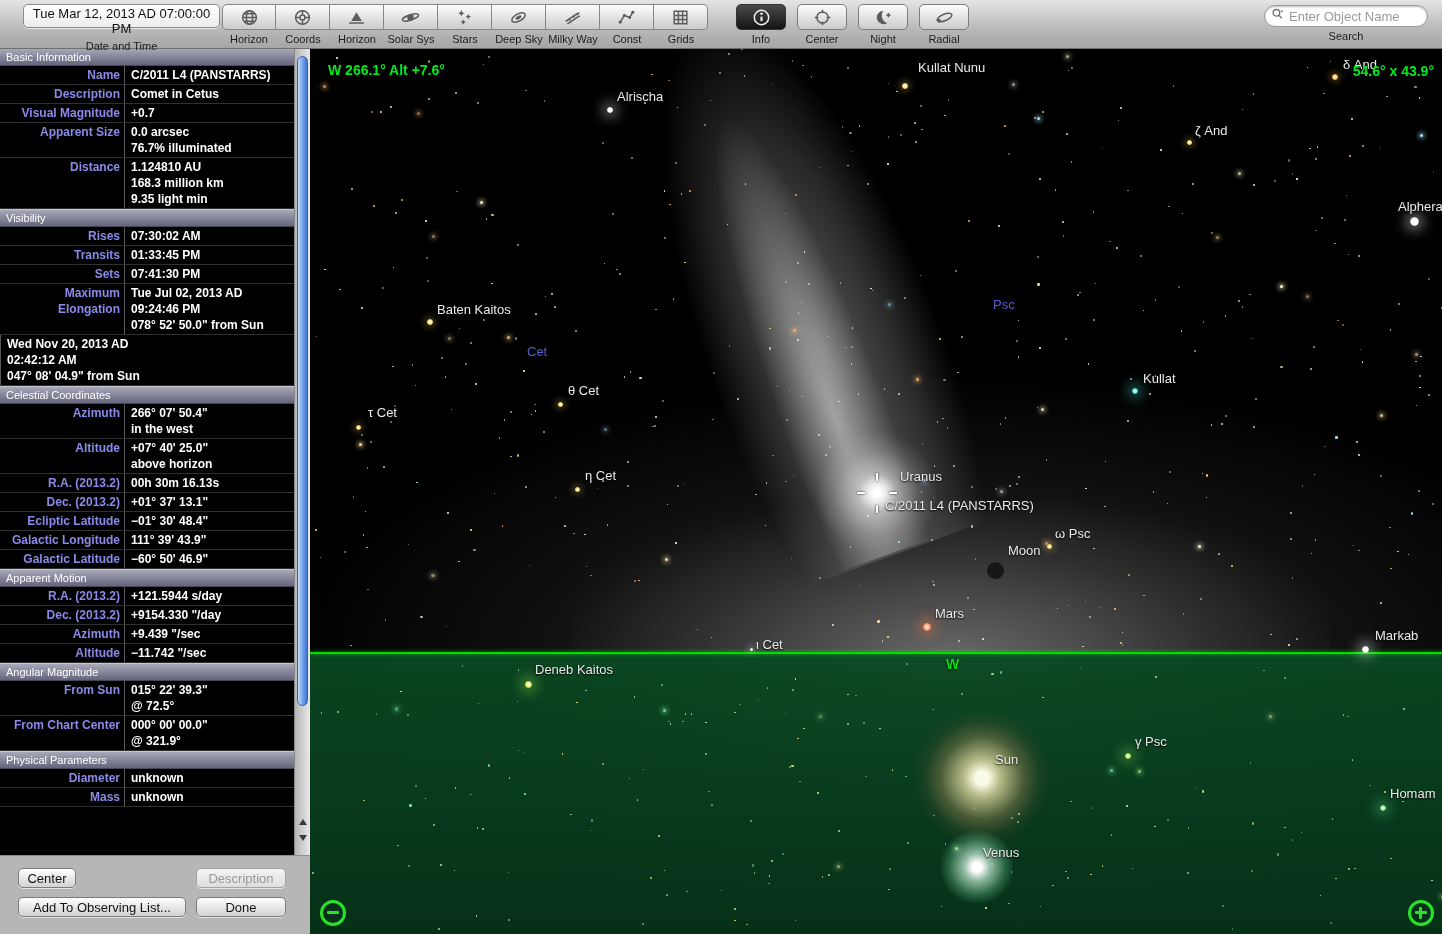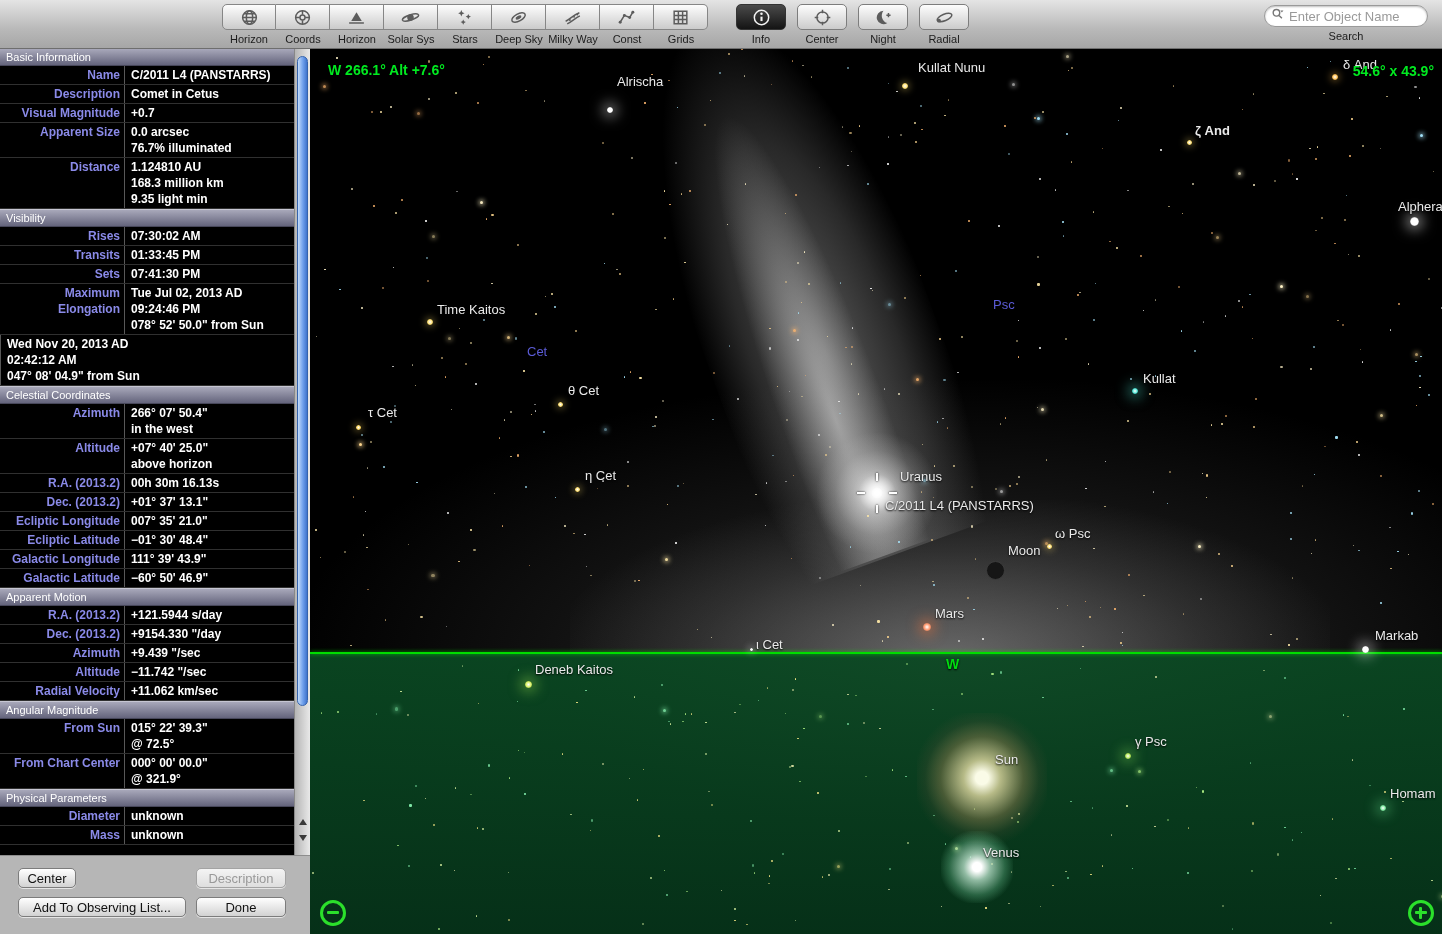--- a/index.html
+++ b/index.html
@@ -108,20 +108,24 @@
   #zoom-out{left:10px;top:852px;} #zoom-in{left:1098px;top:852px;}
   .zb-h{position:absolute;left:4px;top:8px;width:12px;height:3px;background:#2be02b;border-radius:1px;}
   .zb-v{position:absolute;left:8px;top:4px;width:3px;height:12px;background:#2be02b;border-radius:1px;}
 </style>
 </head>
 <body>
 
 <div id="app">
 
   <div id="toolbar">
+    <div id="tb-datetime">
+      <button class="tb-datetime-btn">Tue Mar 12, 2013 AD 07:00:00 PM</button>
+      <div class="tb-label">Date and Time</div>
+    </div>
     <div id="tb-segmented">
         <div class="seg-cell">
           <div class="seg-btn">
             <span class="tb-icon">
               <svg viewBox="0 0 18 18">
                 <circle cx="9" cy="9" r="6.5"></circle>
                 <ellipse cx="9" cy="9" rx="3" ry="6.5"></ellipse>
                 <path d="M2.5 9h13M3.8 5.5h10.4M3.8 12.5h10.4"></path>
               </svg>
             </span>
@@ -374,26 +378,20 @@
             <div>00h 30m 16.13s</div>
           </div>
         </div>
         <div class="sb-row">
           <div class="sb-label">Dec. (2013.2)</div>
           <div class="sb-values">
             <div>+01° 37' 13.1"</div>
           </div>
         </div>
         <div class="sb-row">
-          <div class="sb-label">Ecliptic Longitude</div>
-          <div class="sb-values">
-            <div>007° 35' 21.0"</div>
-          </div>
-        </div>
-        <div class="sb-row">
           <div class="sb-label">Ecliptic Latitude</div>
           <div class="sb-values">
             <div>−01° 30' 48.4"</div>
           </div>
         </div>
         <div class="sb-row">
           <div class="sb-label">Galactic Longitude</div>
           <div class="sb-values">
             <div>111° 39' 43.9"</div>
           </div>
@@ -420,26 +418,20 @@
         <div class="sb-row">
           <div class="sb-label">Azimuth</div>
           <div class="sb-values">
             <div>+9.439 "/sec</div>
           </div>
         </div>
         <div class="sb-row">
           <div class="sb-label">Altitude</div>
           <div class="sb-values">
             <div>−11.742 "/sec</div>
-          </div>
-        </div>
-        <div class="sb-row">
-          <div class="sb-label">Radial Velocity</div>
-          <div class="sb-values">
-            <div>+11.062 km/sec</div>
           </div>
         </div>
         <div class="sb-header">Angular Magnitude</div>
         <div class="sb-row">
           <div class="sb-label">From Sun</div>
           <div class="sb-values">
             <div>015° 22' 39.3"</div>
             <div>@ 72.5°</div>
           </div>
         </div>
@@ -1088,31 +1080,31 @@
         <div class="rstar" style="left: 1021.7px; top: 770.4px; width: 1.5px; height: 1.5px; background: rgb(255, 238, 136); opacity: 0.62;"></div>
         <div class="rstar" style="left: 1121px; top: 831.8px; width: 1.5px; height: 1.5px; background: rgb(216, 240, 160); opacity: 0.89;"></div>
         <div class="rstar" style="left: 493.4px; top: 679.9px; width: 1.5px; height: 1.5px; background: rgb(168, 232, 128); opacity: 1;"></div>
         <div class="rstar" style="left: 165.7px; top: 867.1px; width: 1.5px; height: 1.5px; background: rgb(216, 240, 160); opacity: 0.88;"></div>
         <div class="rstar" style="left: 622.4px; top: 660.9px; width: 1.5px; height: 1.5px; background: rgb(128, 232, 168); opacity: 0.6;"></div>
         <div class="rstar" style="left: 526.8px; top: 817px; width: 3.2px; height: 3.2px; background: rgb(255, 238, 136); opacity: 0.58; box-shadow: rgb(255, 238, 136) 0px 0px 5px 1px;"></div>
       </div>
     <div id="horizon-line"></div>
     <div id="sky-objects">
         <div class="star" style="height: 6px; width: 6px; left: 297px; top: 59px; background: radial-gradient(circle, rgb(255, 255, 255) 0%, rgb(255, 255, 255) 55%, rgba(0, 0, 0, 0) 100%); box-shadow: rgba(255, 255, 255, 0.5) 0px 0px 13px 4px;"></div>
-        <div class="sky-label" style="left: 307px; top: 26px;">Alrischa</div>
+        <div class="sky-label" style="left: 307px; top: 41px;">Alrischa</div>
         <div class="star" style="height: 6px; width: 6px; left: 592px; top: 35px; background: radial-gradient(circle, rgb(255, 255, 255) 0%, rgb(255, 224, 112) 55%, rgba(0, 0, 0, 0) 100%); box-shadow: rgba(255, 224, 112, 0.333) 0px 0px 7px 2px;"></div>
         <div class="sky-label" style="left: 608px; top: 12px;">Kullat Nunu</div>
         <div class="star" style="height: 6px; width: 6px; left: 1022px; top: 26px; background: radial-gradient(circle, rgb(255, 255, 255) 0%, rgb(255, 192, 80) 55%, rgba(0, 0, 0, 0) 100%); box-shadow: rgba(255, 192, 80, 0.333) 0px 0px 7px 2px;"></div>
         <div class="sky-label" style="left: 1033px; top: 9px;">δ And</div>
         <div class="star" style="height: 5px; width: 5px; left: 876.5px; top: 91.5px; background: radial-gradient(circle, rgb(255, 255, 255) 0%, rgb(255, 224, 112) 55%, rgba(0, 0, 0, 0) 100%); box-shadow: rgba(255, 224, 112, 0.333) 0px 0px 7px 2px;"></div>
-        <div class="sky-label" style="left: 885px; top: 75px; font-weight: bold;">ζ And</div>
+        <div class="sky-label" style="left: 885px; top: 75px;">ζ And</div>
         <div class="star" style="height: 9px; width: 9px; left: 1099.5px; top: 168.5px; background: radial-gradient(circle, rgb(255, 255, 255) 0%, rgb(255, 255, 255) 55%, rgba(0, 0, 0, 0) 100%); box-shadow: rgba(255, 255, 255, 0.5) 0px 0px 13px 4px;"></div>
         <div class="sky-label" style="left: 1088px; top: 151px;">Alpheratz</div>
         <div class="star" style="height: 6px; width: 6px; left: 117px; top: 271px; background: radial-gradient(circle, rgb(255, 255, 255) 0%, rgb(255, 224, 112) 55%, rgba(0, 0, 0, 0) 100%); box-shadow: rgba(255, 224, 112, 0.333) 0px 0px 7px 2px;"></div>
-        <div class="sky-label" style="left: 127px; top: 254px;">Time Kaitos</div>
+        <div class="sky-label" style="left: 127px; top: 254px;">Baten Kaitos</div>
         <div class="sky-label const-label" style="left: 683px; top: 249px;">Psc</div>
         <div class="sky-label const-label" style="left: 217px; top: 296px;">Cet</div>
         <div class="star" style="height: 5px; width: 5px; left: 247.5px; top: 353.5px; background: radial-gradient(circle, rgb(255, 255, 255) 0%, rgb(255, 224, 112) 55%, rgba(0, 0, 0, 0) 100%); box-shadow: rgba(255, 224, 112, 0.333) 0px 0px 7px 2px;"></div>
         <div class="sky-label" style="left: 258px; top: 335px;">θ Cet</div>
         <div class="star" style="height: 5px; width: 5px; left: 45.5px; top: 376.5px; background: radial-gradient(circle, rgb(255, 255, 255) 0%, rgb(255, 216, 96) 55%, rgba(0, 0, 0, 0) 100%); box-shadow: rgba(255, 216, 96, 0.333) 0px 0px 7px 2px;"></div>
         <div class="sky-label" style="left: 58px; top: 357px;">τ Cet</div>
         <div class="star" style="height: 5px; width: 5px; left: 264.5px; top: 438.5px; background: radial-gradient(circle, rgb(255, 255, 255) 0%, rgb(255, 224, 112) 55%, rgba(0, 0, 0, 0) 100%); box-shadow: rgba(255, 224, 112, 0.333) 0px 0px 7px 2px;"></div>
         <div class="sky-label" style="left: 275px; top: 420px;">η Cet</div>
         <div class="star" style="height: 6px; width: 6px; left: 822px; top: 340px; background: radial-gradient(circle, rgb(255, 255, 255) 0%, rgb(80, 232, 216) 55%, rgba(0, 0, 0, 0) 100%); box-shadow: rgba(80, 230, 210, 0.5) 0px 0px 13px 4px;"></div>
         <div class="sky-label" style="left: 833px; top: 323px;">Kullat</div>

